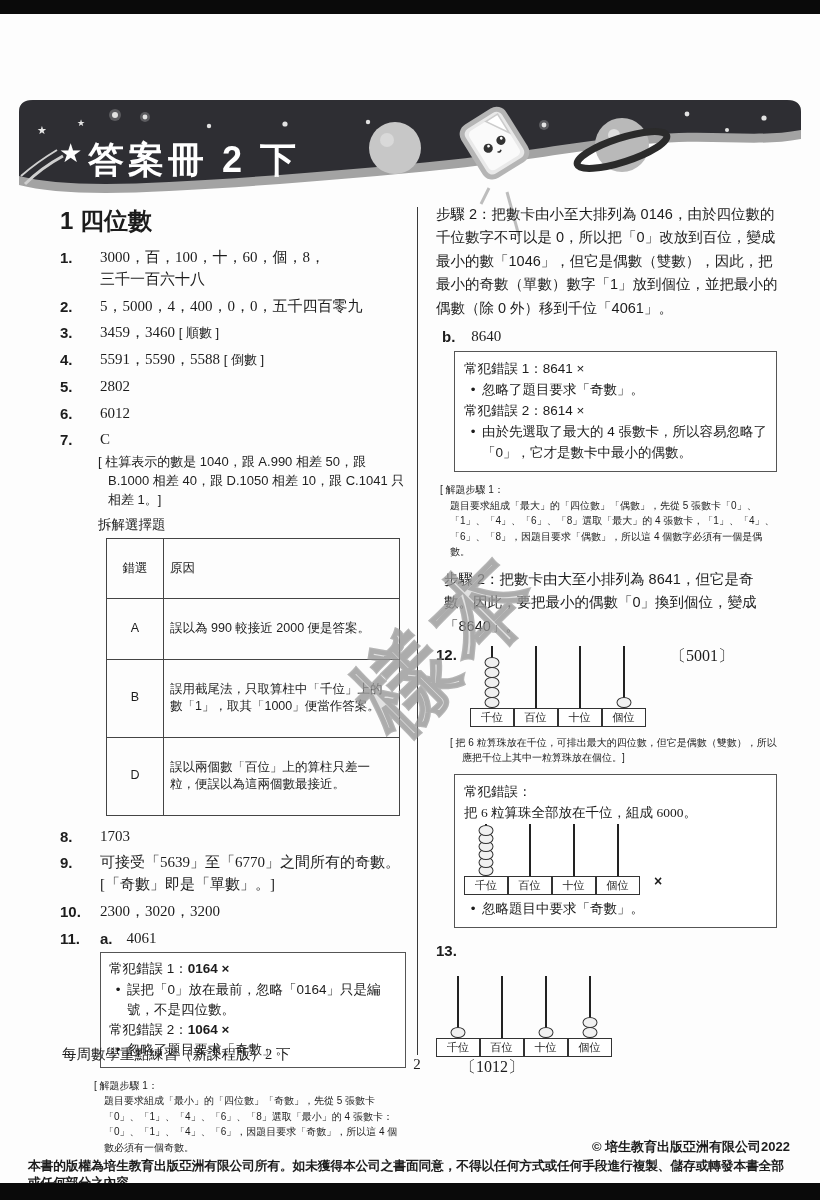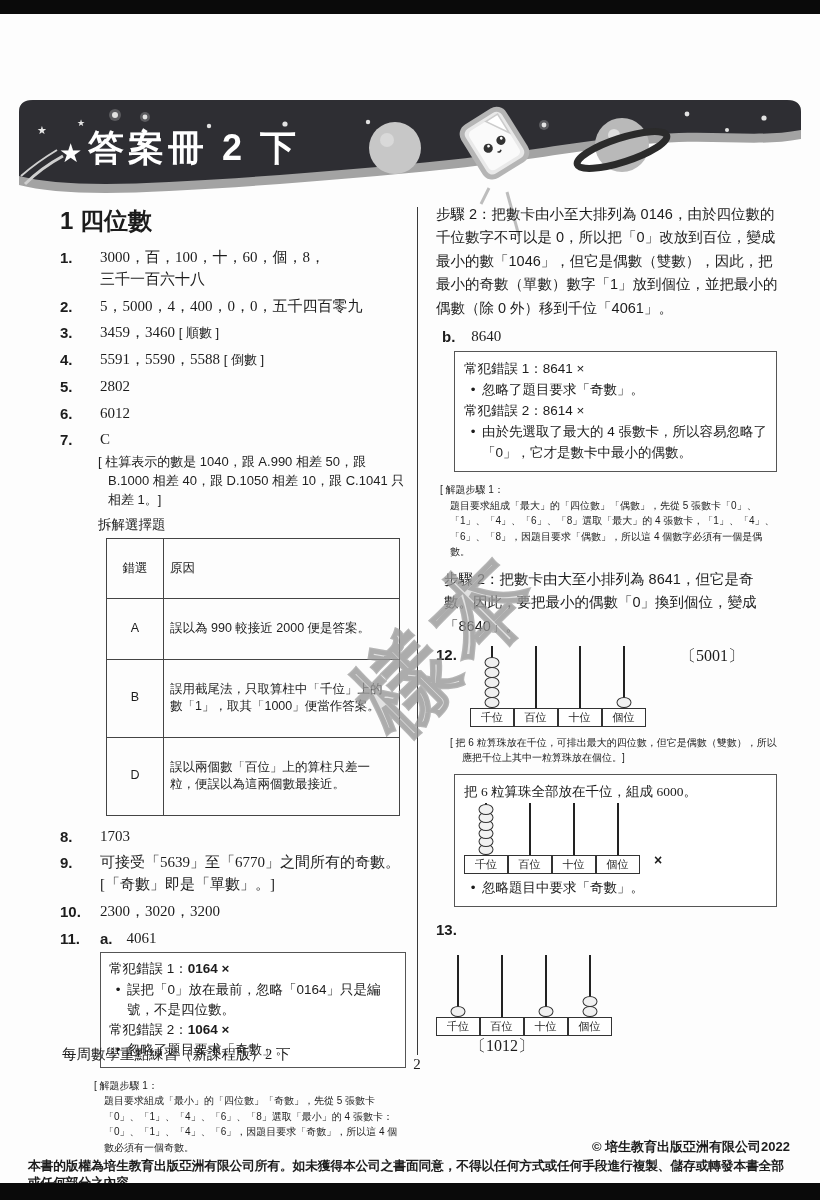--- a/index.html
+++ b/index.html
@@ -6,21 +6,21 @@
   body{
     width:820px;height:1200px;position:relative;background:#fdfdfd;
     font-family:"Liberation Sans",sans-serif;color:#1c1c1c;overflow:hidden;
   }
   .top-bar{position:absolute;left:0;top:0;width:820px;height:14px;background:#0a0a0a;}
   .bottom-bar{position:absolute;left:0;top:1183px;width:820px;height:17px;background:#0a0a0a;}
 
   
   .banner{position:absolute;left:19px;top:100px;width:782px;height:140px;}
   .banner-title{
-    position:absolute;left:88px;top:124px;font-size:36px;font-weight:bold;color:#fff;
+    position:absolute;left:88px;top:136px;font-size:36px;font-weight:bold;color:#fff;
     letter-spacing:4px;font-family:"Liberation Sans",sans-serif;z-index:3;
   }
 
   
   .watermark{
     position:absolute;left:330px;top:548px;width:300px;z-index:5;pointer-events:none;
     transform:rotate(-45deg);font-size:96px;font-weight:bold;letter-spacing:10px;
     font-family:"Liberation Serif",serif;
     color:rgba(155,155,155,0.28);-webkit-text-stroke:2.5px rgba(150,150,150,0.7);
   }
@@ -68,21 +68,21 @@
   .b-line .ans{font-family:"Liberation Serif",serif;}
 
   .rbox{
     border:1px solid #555;margin:2px 0 10px 18px;padding:7px 9px;width:303px;
     font-size:13.5px;line-height:1.55;font-family:"Liberation Sans",sans-serif;background:#fff;
   }
 
   
   .qfig{display:flex;align-items:flex-start;margin:6px 0 8px 0;}
   .qfig .num{flex:0 0 34px;font-weight:bold;font-size:15px;font-family:"Liberation Sans",sans-serif;}
-  .qfig .answer{margin-left:34px;font-size:16px;font-family:"Liberation Serif",serif;}
+  .qfig .answer{margin-left:24px;font-size:16px;font-family:"Liberation Serif",serif;}
   .abacus{display:flex;}
   .acol{width:44px;display:flex;flex-direction:column;align-items:center;}
   .acol + .acol .alabel{margin-left:-1px;}
   .rod-area{position:relative;width:100%;}
   .rod{position:absolute;left:50%;transform:translateX(-50%);top:0;bottom:0;width:2px;background:#222;}
   .bead{
     position:absolute;left:50%;transform:translateX(-50%);width:15px;height:11px;
     border:1.5px solid #333;border-radius:50%;background:#f1f1f1;box-sizing:border-box;
   }
   .alabel{
@@ -323,20 +323,21 @@
         </div>
       </div>
     <span class="answer">〔5001〕</span>
   </div>
 
   <div class="steps" style="margin:2px 0 8px 14px;">
     <div class="s-body" style="margin-left:0;padding-left:12px;text-indent:-12px;">[ 把 6 粒算珠放在千位，可排出最大的四位數，但它是偶數（雙數），所以應把千位上其中一粒算珠放在個位。]</div>
   </div>
 
   <div class="rbox">
+    <div>常犯錯誤：</div>
     <div class="serif-line">把 6 粒算珠全部放在千位，組成 6000。</div>
     <div class="ab-wrong">
       <div class="abacus">
           <div class="acol">
             <div class="rod-area" style="height: 52px;">
               <div class="rod"></div>
               <div class="bead" style="bottom: 0px;"></div>
               <div class="bead" style="bottom: 8px;"></div>
               <div class="bead" style="bottom: 16px;"></div>
               <div class="bead" style="bottom: 24px;"></div>

